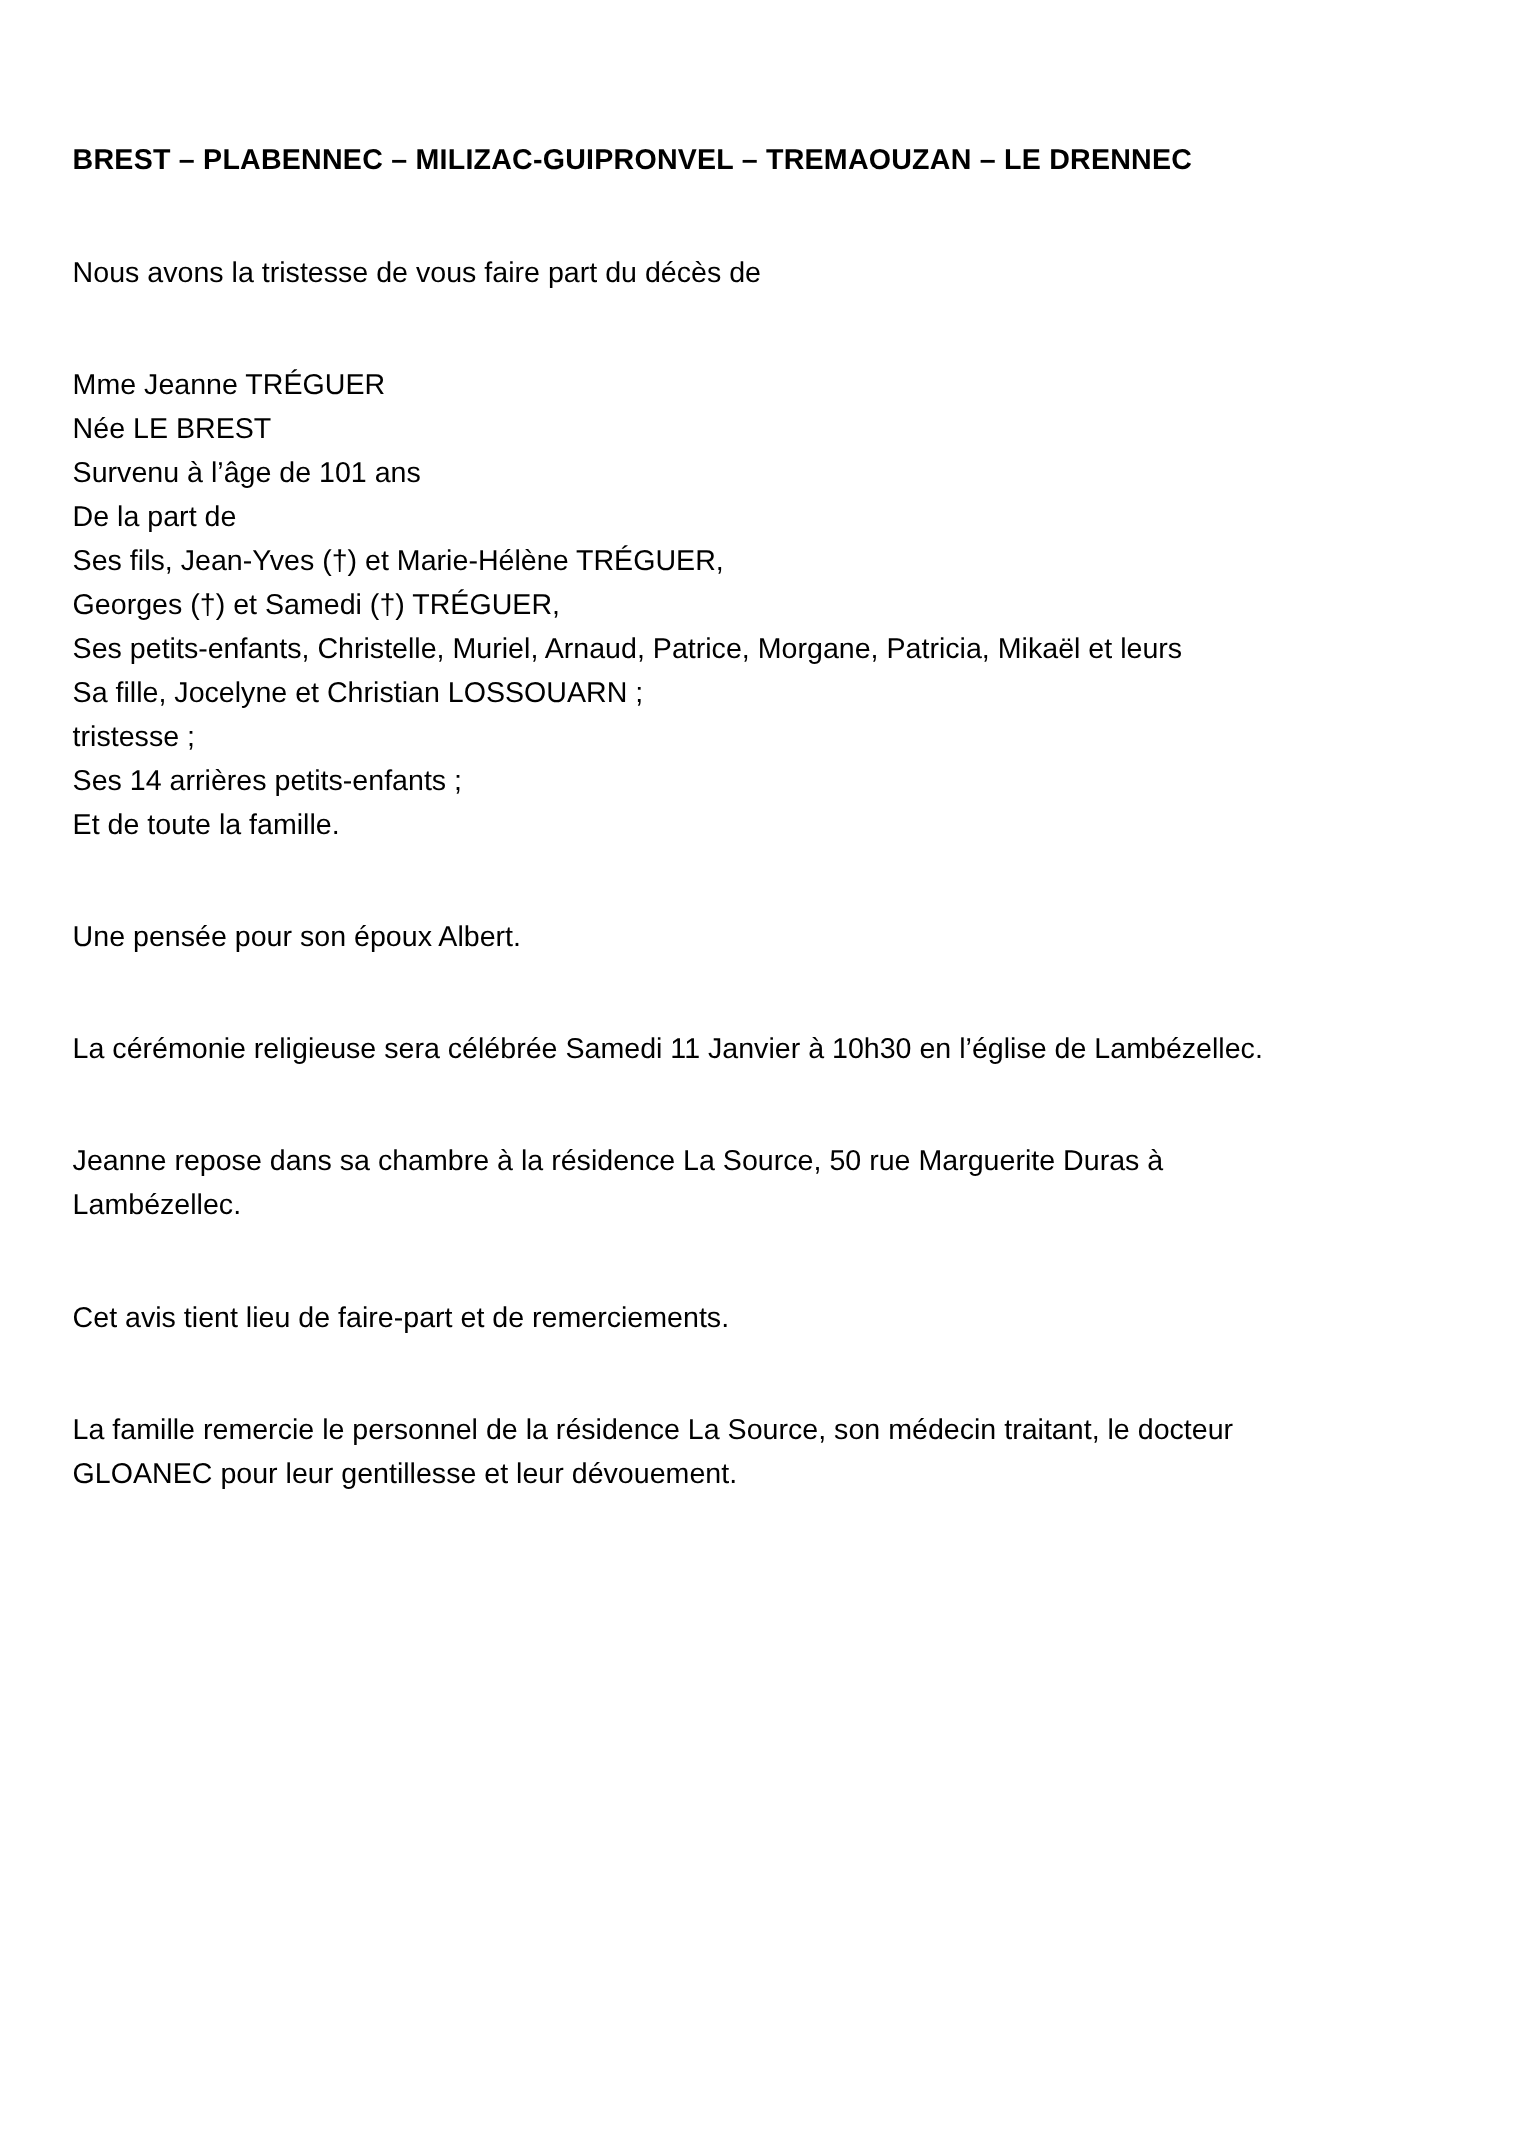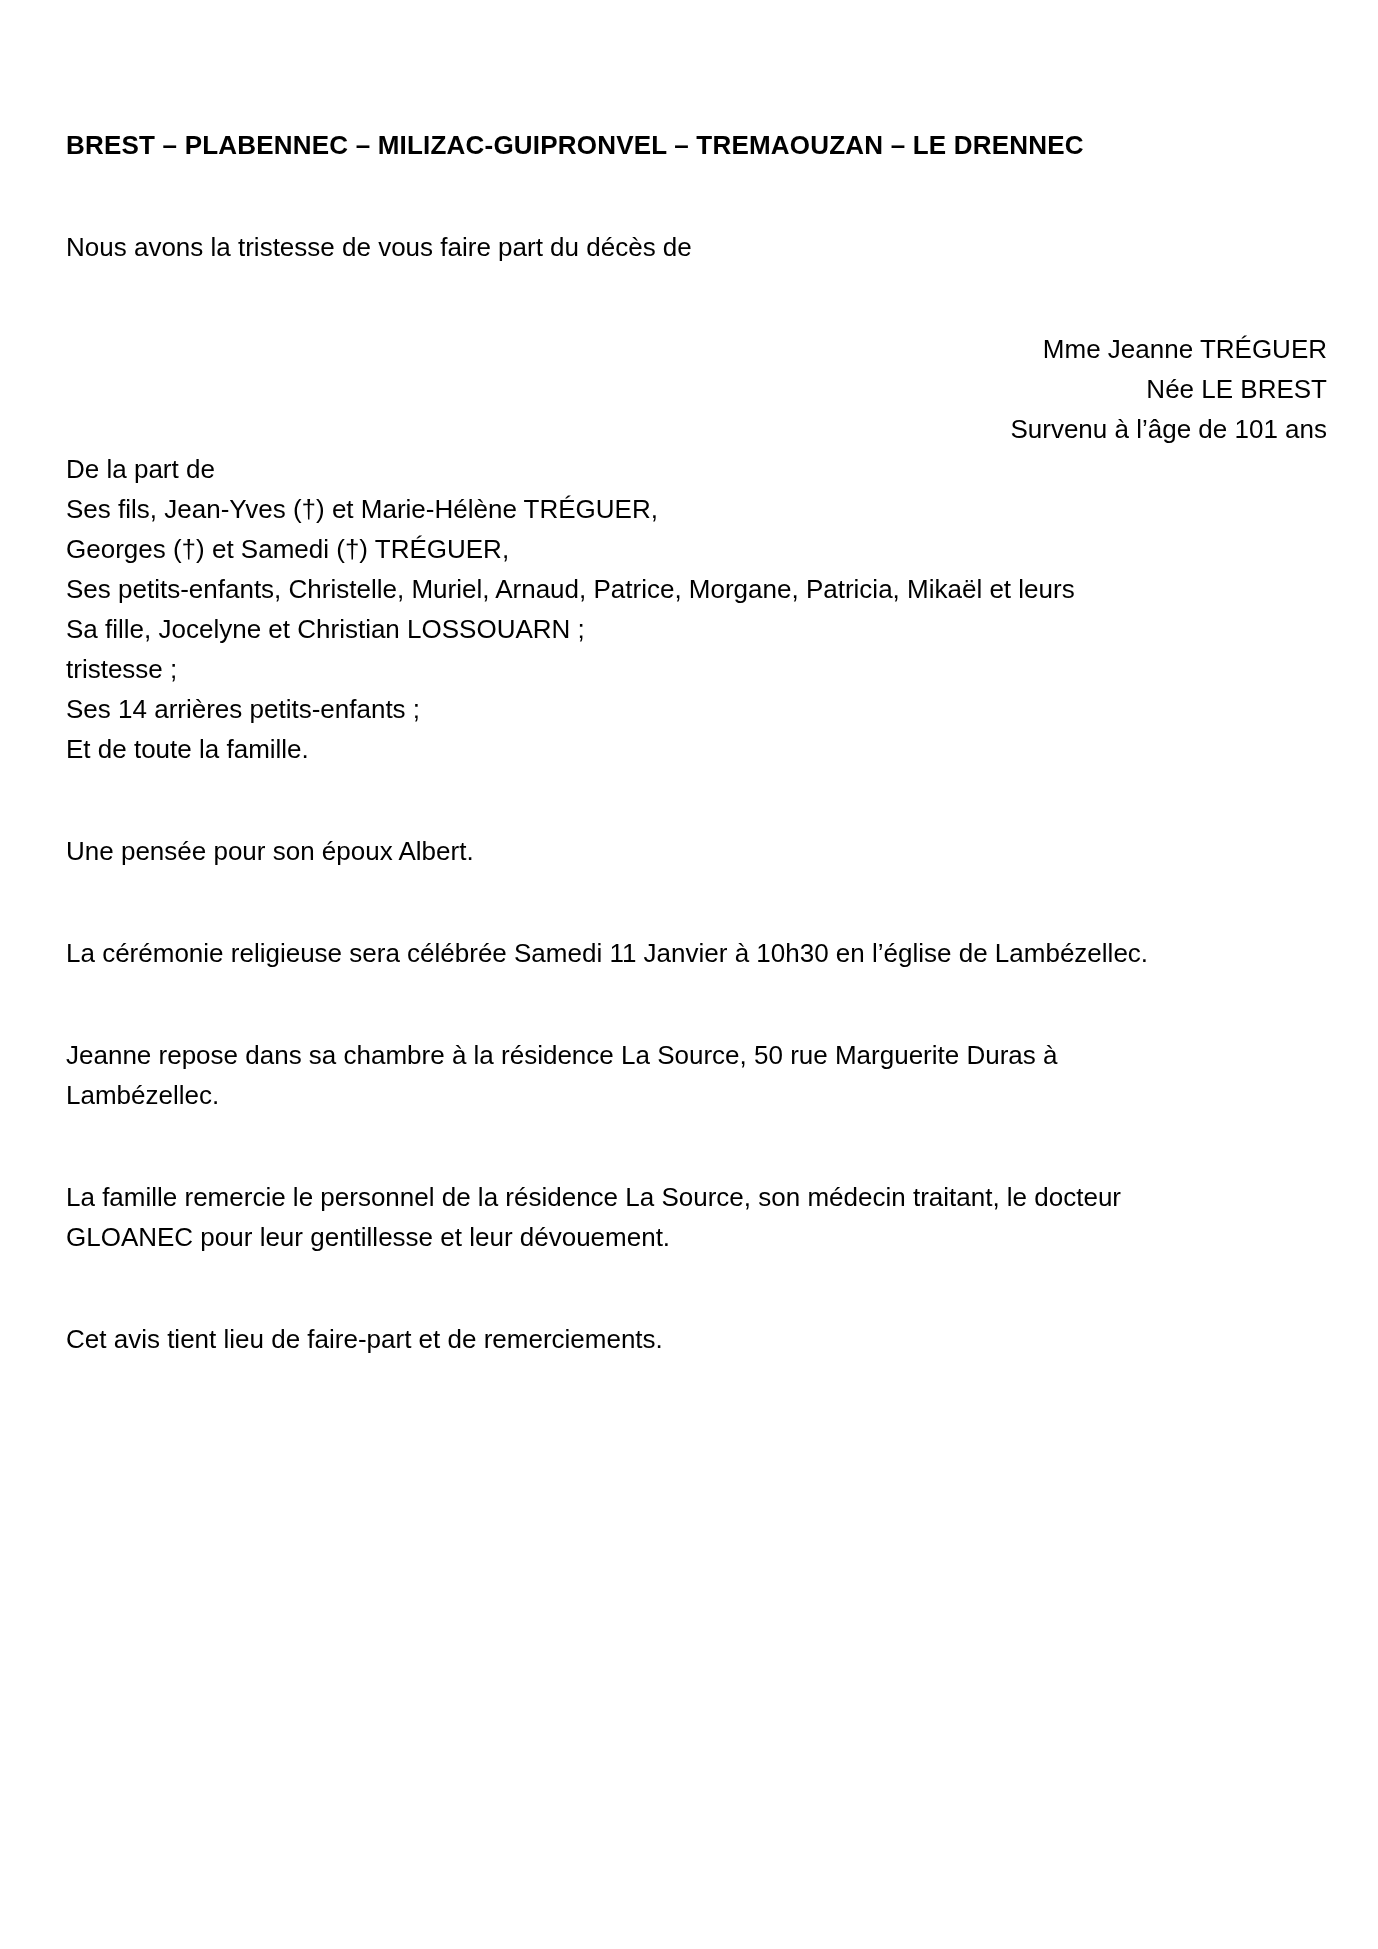--- a/index.html
+++ b/index.html
@@ -21,21 +21,21 @@
     overflow: hidden;
   }
   .line {
     white-space: nowrap;
   }
   .header-line {
     font-weight: bold;
     letter-spacing: 0.2px;
   }
   .centered {
-    text-align: right;
+    text-align: left;
   }
   .block {
     margin-top: 62px; 
   }
   .no-gap {
     margin-top: 0;
   }
 </style>
 </head>
 <body>
@@ -73,21 +73,21 @@
     <div class="line">La cérémonie religieuse sera célébrée Samedi 11 Janvier à 10h30 en l’église de Lambézellec.</div>
   </div>
 
   <div class="block">
     <div class="line">Jeanne repose dans sa chambre à la résidence La Source, 50 rue Marguerite Duras à</div>
     <div class="line">Lambézellec.</div>
   </div>
 
 
   <div class="block">
-    <div class="line">La famille remercie le personnel de la résidence La Source, son médecin traitant, le docteur</div>
-    <div class="line">GLOANEC pour leur gentillesse et leur dévouement.</div>
+    <div class="line">Cet avis tient lieu de faire-part et de remerciements.</div>
   </div>
 
   <div class="block">
-    <div class="line">Cet avis tient lieu de faire-part et de remerciements.</div>
+    <div class="line">La famille remercie le personnel de la résidence La Source, son médecin traitant, le docteur</div>
+    <div class="line">GLOANEC pour leur gentillesse et leur dévouement.</div>
   </div>
 
 </div>
 
 </body></html>

